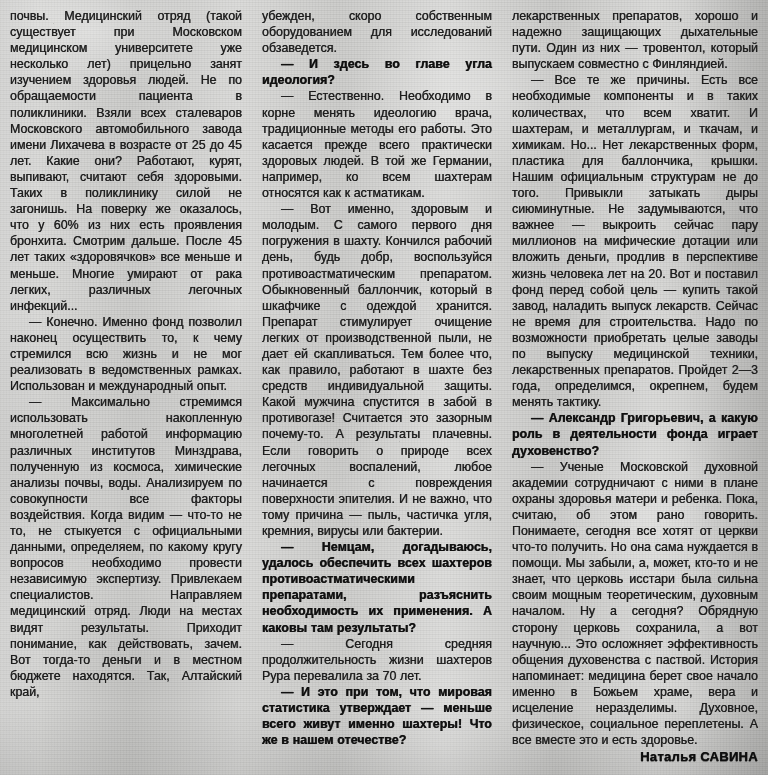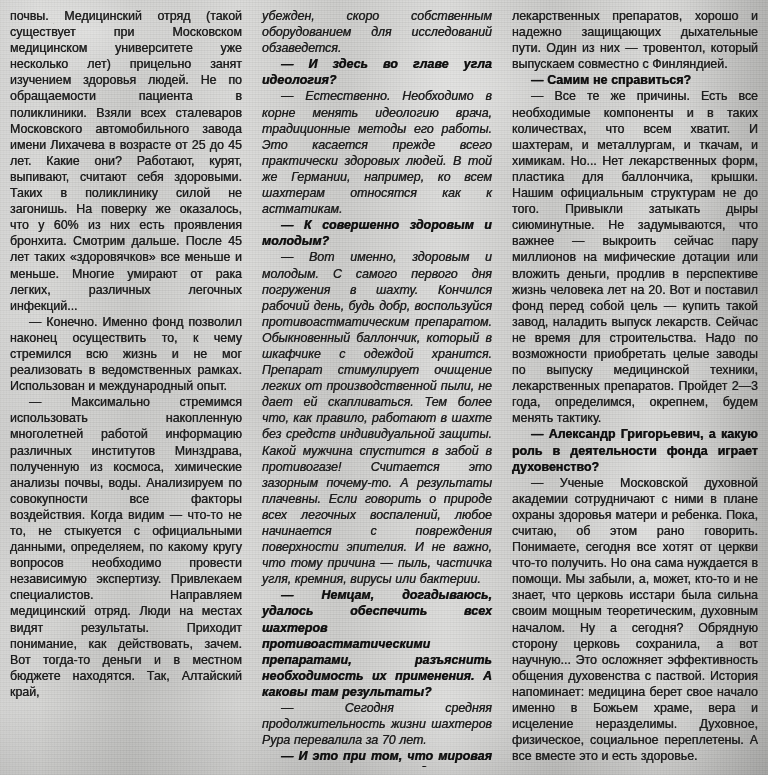--- a/index.html
+++ b/index.html
@@ -94,21 +94,21 @@
     height: 767px;
     box-sizing: border-box;
   }
 
   .article-column {
     box-sizing: border-box;
     overflow: hidden;
     height: 759px;
   }
   .col-1 { width: 250px; padding: 0 8px 0 10px; }
-  .col-2 { width: 250px; padding: 0 8px 0 12px; font-style: italic; }
+  .col-2 { width: 250px; padding: 0 8px 0 12px; }
   .col-3 { width: 268px; padding: 0 10px 0 12px; }
 
   
   .para {
     margin: 0;
     font-size: 12.4px;
     line-height: 16.1px;
     text-align: justify;
     text-justify: inter-word;
     color: #1d1d1d;
@@ -186,31 +186,29 @@
     <div class="article-column col-1">
       <p class="para full-justify">почвы. Медицинский отряд (такой существует при Московском медицинском университете уже несколько лет) прицельно занят изучением здоровья людей. Не по обращаемости пациента в поликлиники. Взяли всех сталеваров Московского автомобильного завода имени Лихачева в возрасте от 25 до 45 лет. Какие они? Работают, курят, выпивают, считают себя здоровыми. Таких в поликлинику силой не загонишь. На поверку же оказалось, что у 60% из них есть проявления бронхита. Смотрим дальше. После 45 лет таких «здоровячков» все меньше и меньше. Многие умирают от рака легких, различных легочных инфекций...</p>
       <p class="para indent last-left">— Конечно. Именно фонд позволил наконец осуществить то, к чему стремился всю жизнь и не мог реализовать в ведомственных рамках. Использован и международный опыт.</p>
       <p class="para indent full-justify">— Максимально стремимся использовать накопленную многолетней работой информацию различных институтов Минздрава, полученную из космоса, химические анализы почвы, воды. Анализируем по совокупности все факторы воздействия. Когда видим — что-то не то, не стыкуется с официальными данными, определяем, по какому кругу вопросов необходимо провести независимую экспертизу. Привлекаем специалистов. Направляем медицинский отряд. Люди на местах видят результаты. Приходит понимание, как действовать, зачем. Вот тогда-то деньги и в местном бюджете находятся. Так, Алтайский край,</p>
     </div>
 
     <div class="article-column col-2">
       <p class="para last-left">убежден, скоро собственным оборудованием для исследований обзаведется.</p>
       <p class="para q indent last-left">— И здесь во главе угла идеология?</p>
       <p class="para indent last-left">— Естественно. Необходимо в корне менять идеологию врача, традиционные методы его работы. Это касается прежде всего практически здоровых людей. В той же Германии, например, ко всем шахтерам относятся как к астматикам.</p>
-      <p class="para q indent last-left">— К совершенно здоровым и молодым?</p>
       <p class="para indent last-left">— Вот именно, здоровым и молодым. С самого первого дня погружения в шахту. Кончился рабочий день, будь добр, воспользуйся противоастматическим препаратом. Обыкновенный баллончик, который в шкафчике с одеждой хранится. Препарат стимулирует очищение легких от производственной пыли, не дает ей скапливаться. Тем более что, как правило, работают в шахте без средств индивидуальной защиты. Какой мужчина спустится в забой в противогазе! Считается это зазорным почему-то. А результаты плачевны. Если говорить о природе всех легочных воспалений, любое начинается с повреждения поверхности эпителия. И не важно, что тому причина — пыль, частичка угля, кремния, вирусы или бактерии.</p>
       <p class="para q indent last-left">— Немцам, догадываюсь, удалось обеспечить всех шахтеров противоастматическими препаратами, разъяснить необходимость их применения. А каковы там результаты?</p>
       <p class="para indent last-left">— Сегодня средняя продолжительность жизни шахтеров Рура перевалила за 70 лет.</p>
       <p class="para q indent last-left">— И это при том, что мировая статистика утверждает — меньше всего живут именно шахтеры! Что же в нашем отечестве?</p>
 
     </div>
 
     <div class="article-column col-3">
       <p class="para last-left">лекарственных препаратов, хорошо и надежно защищающих дыхательные пути. Один из них — тровентол, который выпускаем совместно с Финляндией.</p>
-      <p class="para q indent last-left">— Самим не справиться?</p>
       <p class="para indent last-left">— Все те же причины. Есть все необходимые компоненты и в таких количествах, что всем хватит. И шахтерам, и металлургам, и ткачам, и химикам. Но... Нет лекарственных форм, пластика для баллончика, крышки. Нашим официальным структурам не до того. Привыкли затыкать дыры сиюминутные. Не задумываются, что важнее — выкроить сейчас пару миллионов на мифические дотации или вложить деньги, продлив в перспективе жизнь человека лет на 20. Вот и поставил фонд перед собой цель — купить такой завод, наладить выпуск лекарств. Сейчас не время для строительства. Надо по возможности приобретать целые заводы по выпуску медицинской техники, лекарственных препаратов. Пройдет 2—3 года, определимся, окрепнем, будем менять тактику.</p>
       <p class="para q indent last-left">— Александр Григорьевич, а какую роль в деятельности фонда играет духовенство?</p>
       <p class="para indent last-left">— Ученые Московской духовной академии сотрудничают с ними в плане охраны здоровья матери и ребенка. Пока, считаю, об этом рано говорить. Понимаете, сегодня все хотят от церкви что-то получить. Но она сама нуждается в помощи. Мы забыли, а, может, кто-то и не знает, что церковь исстари была сильна своим мощным теоретическим, духовным началом. Ну а сегодня? Обрядную сторону церковь сохранила, а вот научную... Это осложняет эффективность общения духовенства с паствой. История напоминает: медицина берет свое начало именно в Божьем храме, вера и исцеление неразделимы. Духовное, физическое, социальное переплетены. А все вместе это и есть здоровье.</p>
       <p class="byline">Наталья САВИНА</p>
     </div>
 
   </div>
 
   <div id="scan-speckle"></div>
 </div>

